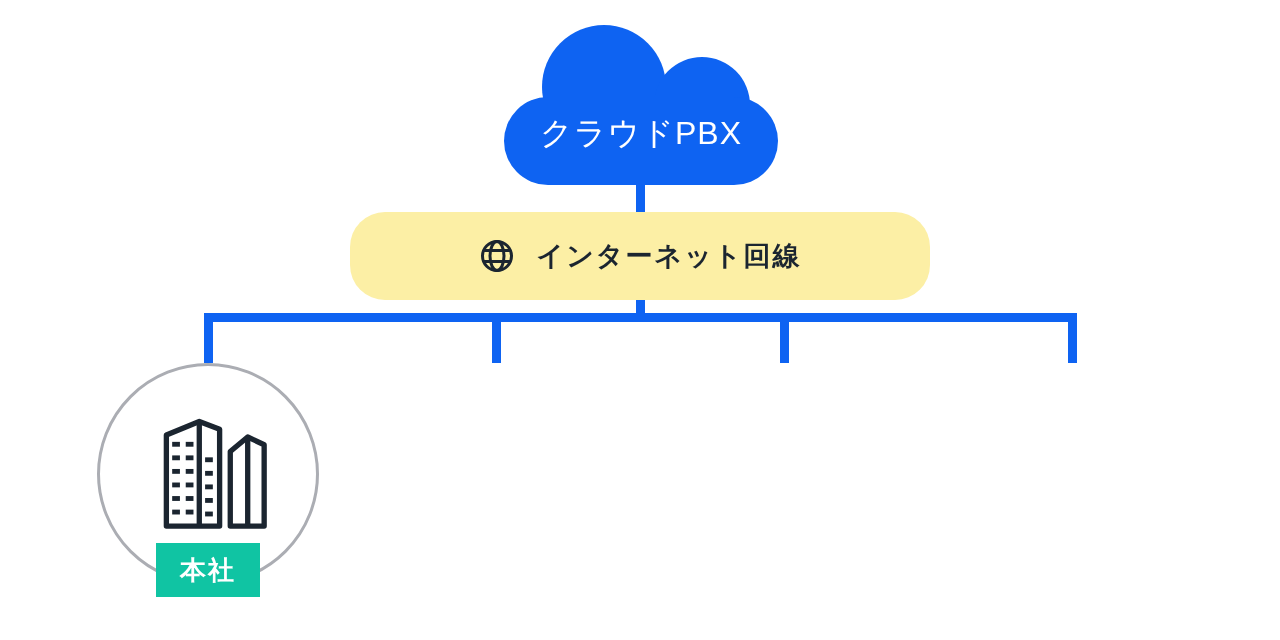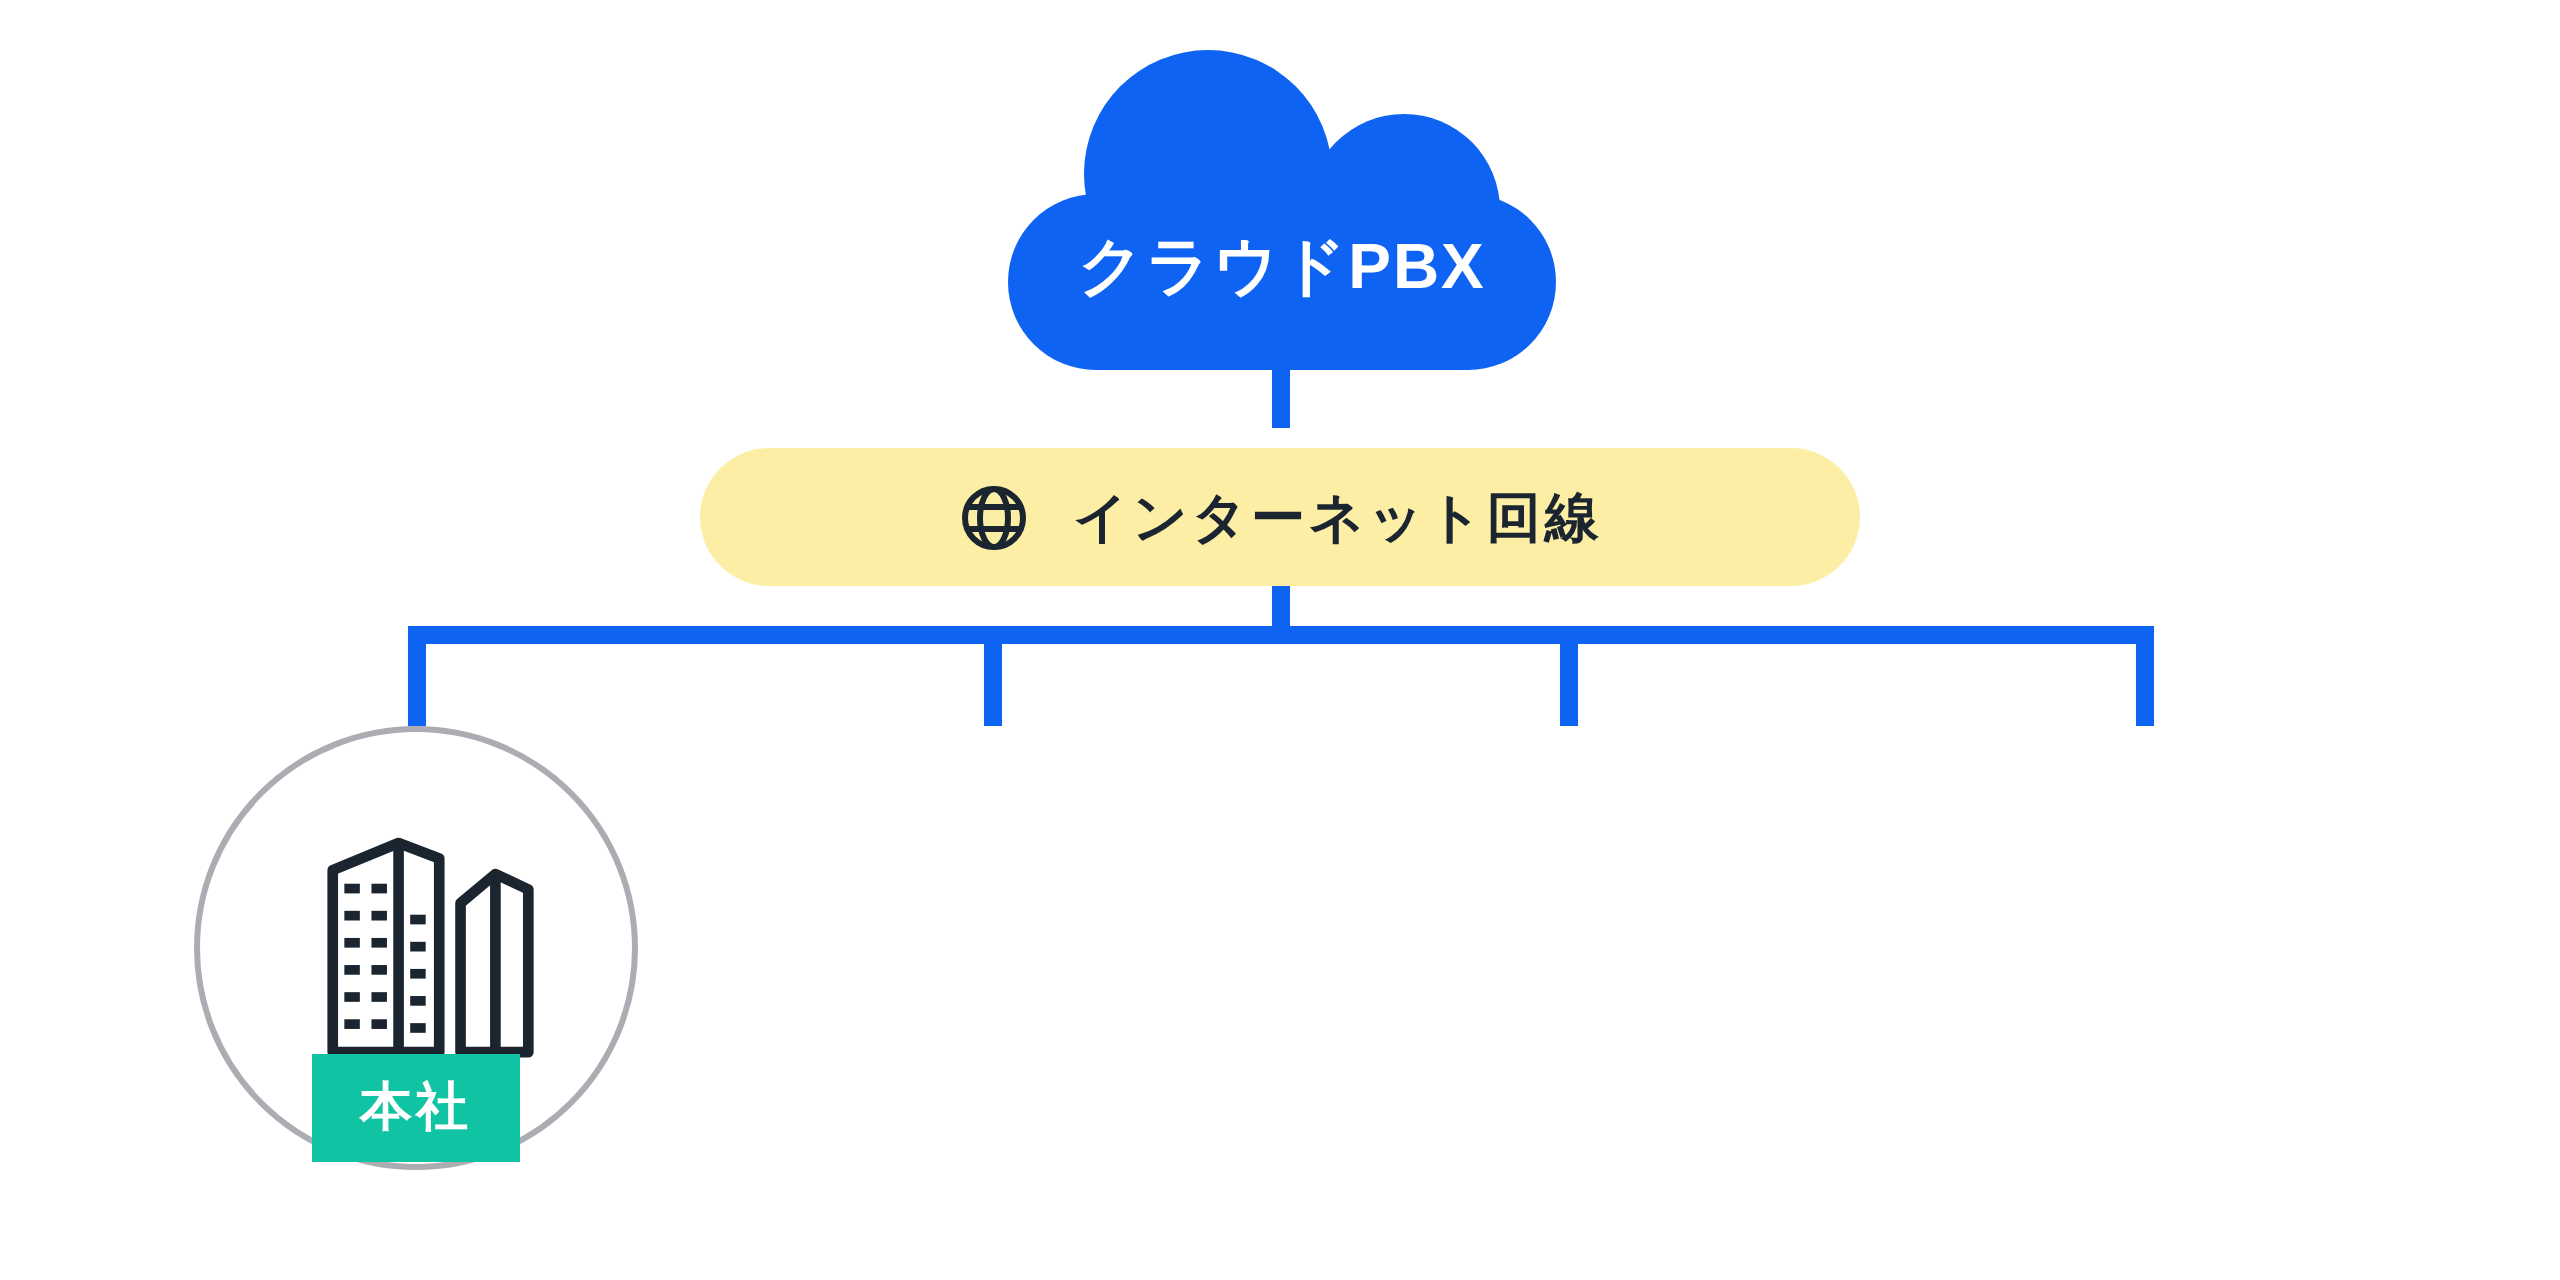--- a/index.html
+++ b/index.html
@@ -10,35 +10,35 @@
   .vline,.hbar,.drop{position:absolute;background:#0E63F2;}
   .stem-top{left:635.5px;top:178px;width:9px;height:36px;}
   .stem-bottom{left:635.5px;top:280px;width:9px;height:38px;}
   .hbar{left:203.5px;top:313px;width:873px;height:9px;}
   .drop{top:313px;width:9px;height:50px;}
   .drop-1{left:203.5px;} .drop-2{left:491.5px;} .drop-3{left:779.5px;} .drop-4{left:1067.5px;}
 
   
   .cloud-svg{position:absolute;left:504px;top:25px;}
   .cloud-label{position:absolute;left:504px;top:112px;width:274px;text-align:center;
-    color:#ffffff;font-size:32px;font-weight:bold;letter-spacing:1px;}
+    color:#ffffff;font-size:32px;font-weight:normal;letter-spacing:1px;}
 
   
-  .pill{position:absolute;left:350px;top:212px;width:580px;height:69px;border-radius:35px;
-    background:#FCEFA5;display:flex;align-items:center;justify-content:center;gap:22px;margin-top:12px;}
+  .pill{position:absolute;left:350px;top:212px;width:580px;height:88px;border-radius:35px;
+    background:#FCEFA5;display:flex;align-items:center;justify-content:center;gap:22px;}
   .pill-label{font-size:27px;font-weight:bold;color:#1B2530;letter-spacing:2px;}
 
   
   .node{position:absolute;top:363px;width:222px;height:250px;}
   .node-1{left:97px;} .node-2{left:385px;} .node-3{left:673px;} .node-4{left:961px;}
   .circle{box-sizing:border-box;width:222px;height:222px;border:3.5px solid #ABADB3;border-radius:50%;
     background:#ffffff;display:flex;align-items:center;justify-content:center;padding-bottom:12px;}
-  .node-label{position:absolute;top:164px;left:50%;transform:translateX(-50%);z-index:2;
+  .node-label{position:absolute;top:180px;left:50%;transform:translateX(-50%);z-index:2;
     background:#10C4A3;color:#ffffff;font-size:26px;font-weight:bold;line-height:30px;
-    padding:12px 24px;white-space:nowrap;letter-spacing:2px;font-family:Liberation Serif, serif;}
+    padding:12px 24px;white-space:nowrap;letter-spacing:2px;}
 </style>
 </head>
 <body>
 
 <div class="canvas">
 
   <div class="vline stem-top"></div>
   <div class="vline stem-bottom"></div>
   <div class="hbar"></div>
   <div class="drop drop-1"></div>

